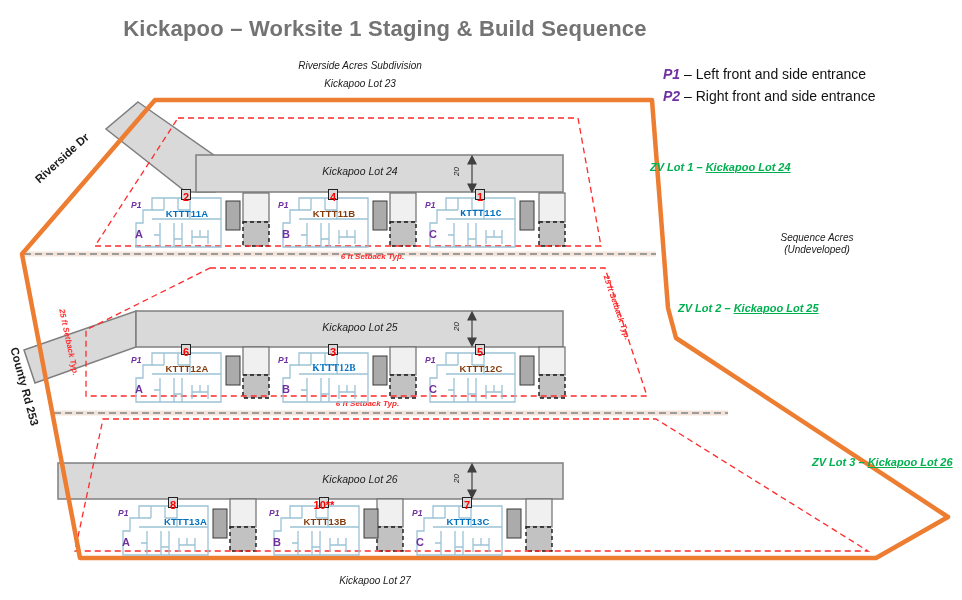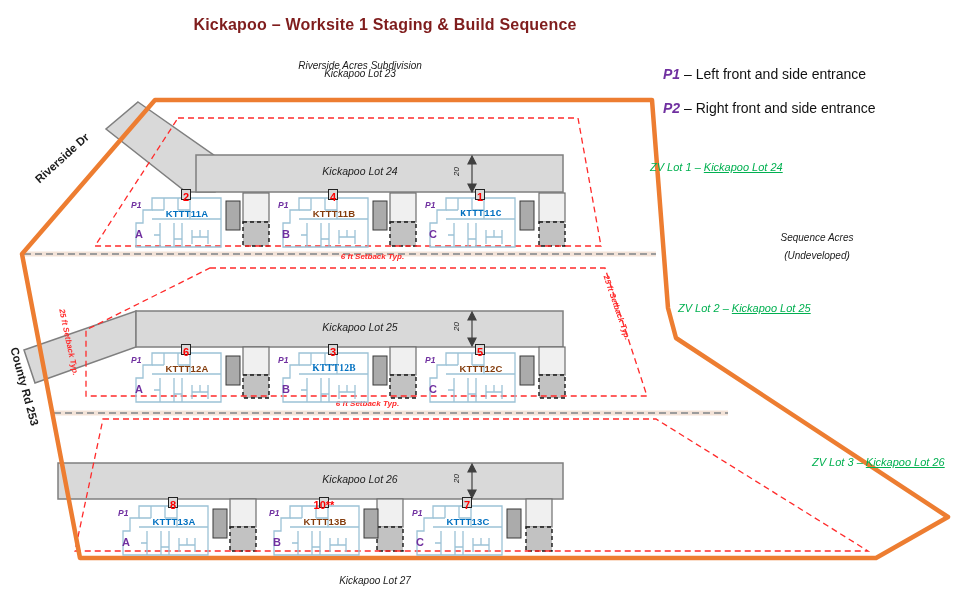--- a/index.html
+++ b/index.html
@@ -1,24 +1,24 @@
 <!DOCTYPE html>
 <html><head>
 <meta charset="utf-8">
 <style>
   html,body{margin:0;padding:0;background:#ffffff;}
   .canvas{position:relative;width:962px;height:600px;background:#ffffff;
           font-family:"Liberation Sans",sans-serif;overflow:hidden;}
   .abs{position:absolute;}
-  .title{font-size:16px;font-weight:bold;color:#7f1d1d;text-align:center;letter-spacing:.2px;}
+  .title{font-size:22px;font-weight:bold;color:#737373;text-align:center;letter-spacing:.2px;}
   .small-ital{font-style:italic;font-size:10px;color:#1a1a1a;text-align:center;}
   .roadlabel{font-style:italic;font-size:10.5px;color:#222;text-align:center;}
   .legend-line{font-size:14px;color:#111;white-space:nowrap;}
   .legend-code{font-weight:bold;font-style:italic;color:#7030A0;}
-  .zv{font-size:11px;font-weight:normal;font-style:italic;color:#00B050;white-space:nowrap;}
+  .zv{font-size:11px;font-weight:bold;font-style:italic;color:#00B050;white-space:nowrap;}
   .zv .u{text-decoration:underline;}
   .street{font-size:11.5px;font-weight:bold;color:#1a1a1a;white-space:nowrap;}
   .setback{font-size:8px;font-weight:bold;font-style:italic;color:#FF2A2A;white-space:nowrap;text-align:center;}
   .dim20{font-size:8px;font-style:italic;color:#222;transform:rotate(-90deg);transform-origin:center;}
   .house{position:absolute;width:112px;height:52px;}
   .pl{fill:none;stroke:#9CC2D6;stroke-width:1.3;}
   .garage{fill:#ABABAB;stroke:#3a3a3a;stroke-width:1;}
   .marker{position:absolute;left:51px;top:-8px;width:8px;height:9px;background:#D9D9D9;border:1.2px solid #222;}
   .seq{position:absolute;left:36px;top:-5px;width:40px;text-align:center;font-size:11px;font-weight:bold;color:#FF0000;line-height:11px;}
   .p1{position:absolute;left:1px;top:3px;font-size:8.5px;font-weight:bold;font-style:italic;color:#7030A0;}
@@ -88,33 +88,33 @@
       <line x1="472" y1="468" x2="472" y2="494"></line>
       <polygon points="468,472 476,472 472,464"></polygon>
       <polygon points="468,490 476,490 472,498"></polygon>
     </g>
 
     <polygon points="155,100 652,100 668,308 676,338 948,517 876,558 80,558 22,254" fill="none" stroke="#ED7D31" stroke-width="4.5" stroke-linejoin="round"></polygon>
   </svg>
 
   <div class="abs title" style="left:120px;top:16px;width:530px">Kickapoo – Worksite 1 Staging &amp; Build Sequence</div>
   <div class="abs small-ital" style="left:240px;top:60px;width:240px">Riverside Acres Subdivision</div>
-  <div class="abs small-ital" style="left:240px;top:68px;width:240px">Kickapoo Lot 23</div>
+  <div class="abs small-ital" style="left:240px;top:78px;width:240px">Kickapoo Lot 23</div>
 
   <div class="abs" style="left:663px;top:66px">
     <div class="legend-line"><span class="legend-code">P1</span><span> – Left front and side entrance</span></div>
-    <div class="legend-line" style="margin-top:18px"><span class="legend-code">P2</span><span> – Right front and side entrance</span></div>
+    <div class="legend-line" style="margin-top:6px"><span class="legend-code">P2</span><span> – Right front and side entrance</span></div>
   </div>
 
   <div class="abs zv" style="left:650px;top:161px"><span>ZV Lot 1 – </span><span class="u">Kickapoo Lot 24</span></div>
   <div class="abs zv" style="left:678px;top:302px"><span>ZV Lot 2 – </span><span class="u">Kickapoo Lot 25</span></div>
   <div class="abs zv" style="left:812px;top:456px"><span>ZV Lot 3 – </span><span class="u">Kickapoo Lot 26</span></div>
 
   <div class="abs small-ital" style="left:752px;top:232px;width:130px">Sequence Acres</div>
-  <div class="abs small-ital" style="left:752px;top:250px;width:130px">(Undeveloped)</div>
+  <div class="abs small-ital" style="left:752px;top:244px;width:130px">(Undeveloped)</div>
   <div class="abs small-ital" style="left:310px;top:575px;width:130px">Kickapoo Lot 27</div>
 
   <div class="abs street" style="left:28px;top:152px;transform:rotate(-42deg)">Riverside Dr</div>
   <div class="abs street" style="left:20px;top:346px;transform:rotate(75deg);transform-origin:left top">County Rd 253</div>
 
   <div class="abs roadlabel" style="left:295px;top:165px;width:130px">Kickapoo Lot 24</div>
   <div class="abs roadlabel" style="left:295px;top:321px;width:130px">Kickapoo Lot 25</div>
   <div class="abs roadlabel" style="left:295px;top:473px;width:130px">Kickapoo Lot 26</div>
   <div class="abs dim20" style="left:452px;top:167px">20</div>
   <div class="abs dim20" style="left:452px;top:322px">20</div>
@@ -208,21 +208,21 @@
   <div class="house" style="left:117px;top:505px">
     <svg class="abs" style="left:0;top:0" width="112" height="52" viewBox="0 0 112 52">
       <path class="pl" d="M22,1 H91 V50 H6 V26 H13 V13 H22 Z"></path>
       <path class="pl" d="M34,1 V13 M22,13 H34 M48,1 V13 M48,13 H60 M60,1 V22 M22,22 H91"></path>
       <path class="pl" d="M30,26 V50 M24,38 H30 M44,26 V50 M52,26 V50 M44,42 H52 M62,33 V47 M78,33 V47 M62,40 H78 M70,33 V40"></path>
       <rect class="garage" x="96" y="4" width="14" height="29"></rect>
     </svg>
     <div class="marker"></div>
     <div class="seq">8</div>
     <div class="p1">P1</div>
-    <div class="model" style="color: rgb(0, 112, 192);">KTTT13A</div>
+    <div class="model" style="color: rgb(0, 112, 192); text-align: right;">KTTT13A</div>
     <div class="letter">A</div>
   </div>
   <div class="house" style="left:268px;top:505px">
     <svg class="abs" style="left:0;top:0" width="112" height="52" viewBox="0 0 112 52">
       <path class="pl" d="M22,1 H91 V50 H6 V26 H13 V13 H22 Z"></path>
       <path class="pl" d="M34,1 V13 M22,13 H34 M48,1 V13 M48,13 H60 M60,1 V22 M22,22 H91"></path>
       <path class="pl" d="M30,26 V50 M24,38 H30 M44,26 V50 M52,26 V50 M44,42 H52 M62,33 V47 M78,33 V47 M62,40 H78 M70,33 V40"></path>
       <rect class="garage" x="96" y="4" width="14" height="29"></rect>
     </svg>
     <div class="marker"></div>

